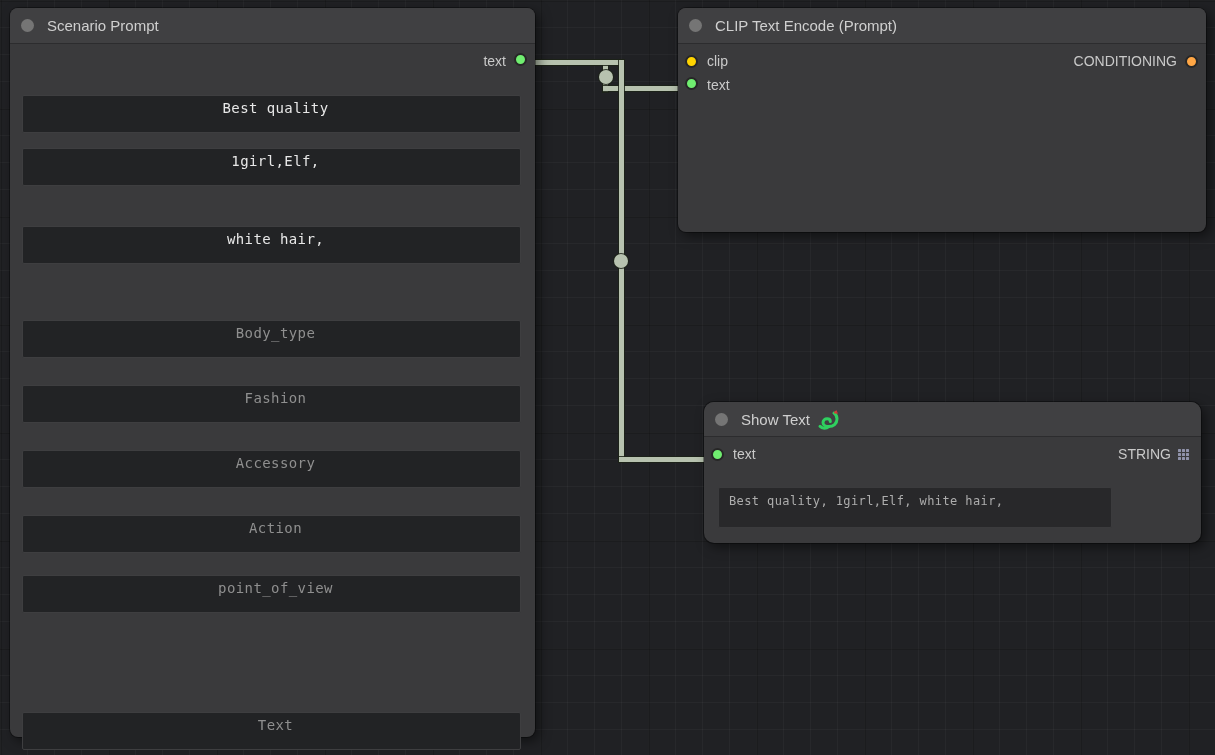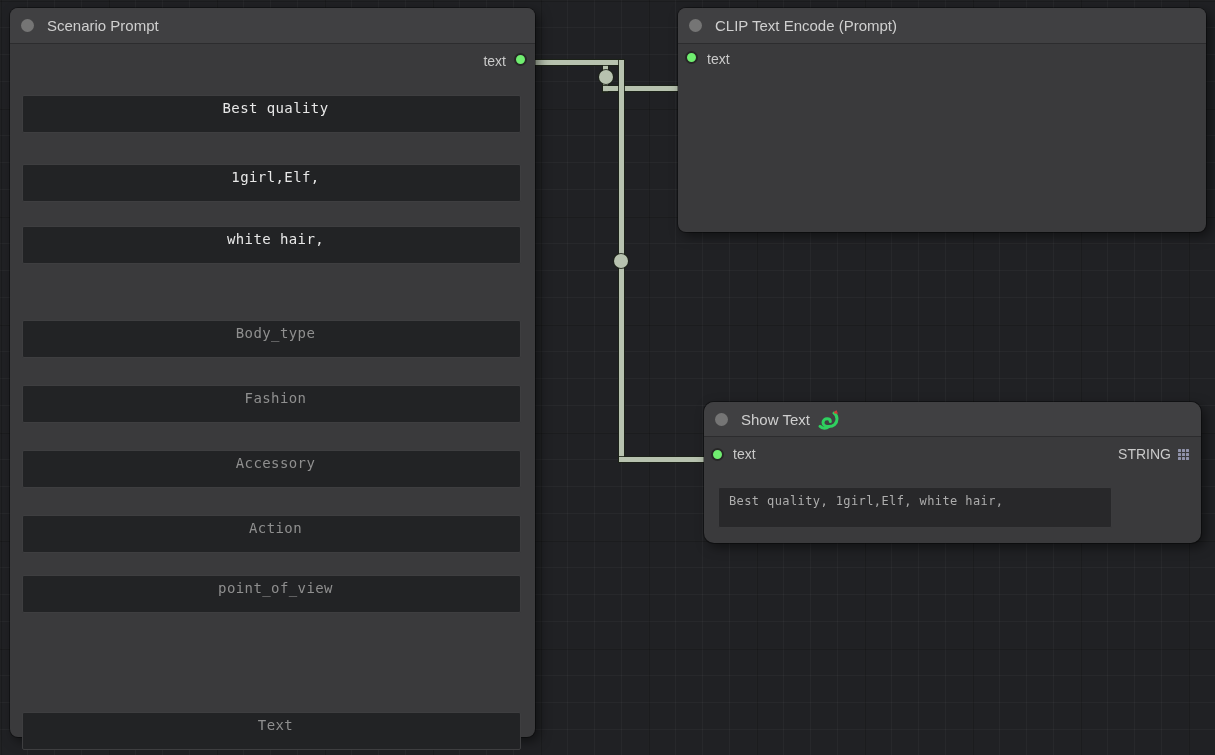--- a/index.html
+++ b/index.html
@@ -73,34 +73,44 @@
   <div class="node" style="left:10px;top:8px;width:525px;height:729px;">
     <div class="node-header">
       <span class="collapse-dot"></span>
       <span class="node-title">Scenario Prompt</span>
     </div>
     <div class="slot-row" style="justify-content:flex-end;padding:9px 8px 0 0;height:26px;">
       <span class="slot-label">text</span>
       <span class="port" style="background:#70ee70;margin-left:8px;"></span>
     </div>
     <div class="field filled" style="top:87px;">Best quality</div>
-    <div class="field filled" style="top:156px;">1girl,Elf,</div>
+    <div class="field filled" style="top:140px;">1girl,Elf,</div>
     <div class="field filled" style="top:218px;">white hair,</div>
     <div class="field dim" style="top:284px;">Body_type</div>
     <div class="field dim" style="top:349px;">Fashion</div>
     <div class="field dim" style="top:414px;">Accessory</div>
     <div class="field dim" style="top:479px;">Action</div>
     <div class="field dim" style="top:539px;">point_of_view</div>
     <div class="field dim" style="top:676px;">Text</div>
   </div>
 
   <div class="node" style="left:678px;top:8px;width:528px;height:224px;">
     <div class="node-header">
       <span class="collapse-dot"></span>
       <span class="node-title">CLIP Text Encode (Prompt)</span>
+    </div>
+    <div class="slot-row" style="padding:9px 8px 0 7px;height:26px;justify-content:space-between;">
+      <span style="display:flex;align-items:center;">
+        <span class="port" style="background:#ffd400;"></span>
+        <span class="slot-label" style="margin-left:9px;">clip</span>
+      </span>
+      <span style="display:flex;align-items:center;">
+        <span class="slot-label">CONDITIONING</span>
+        <span class="port" style="background:#ffa645;margin-left:8px;"></span>
+      </span>
     </div>
     <div class="slot-row" style="padding:7px 0 0 7px;height:26px;">
       <span class="port" style="background:#70ee70;"></span>
       <span class="slot-label" style="margin-left:9px;">text</span>
     </div>
   </div>
 
   <div class="node" style="left:704px;top:402px;width:497px;height:141px;border-radius:10px;">
     <div class="node-header" style="height:35px;border-radius:10px 10px 0 0;">
       <span class="collapse-dot"></span>

